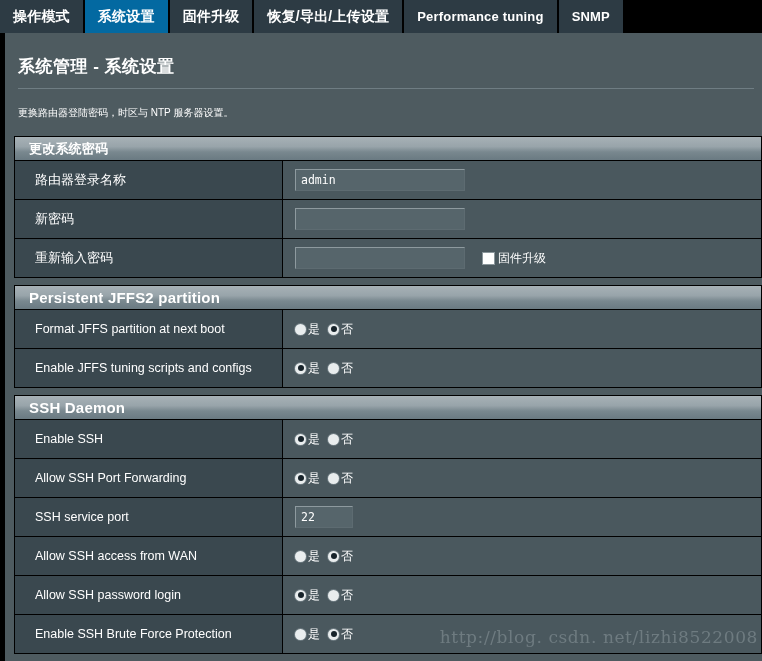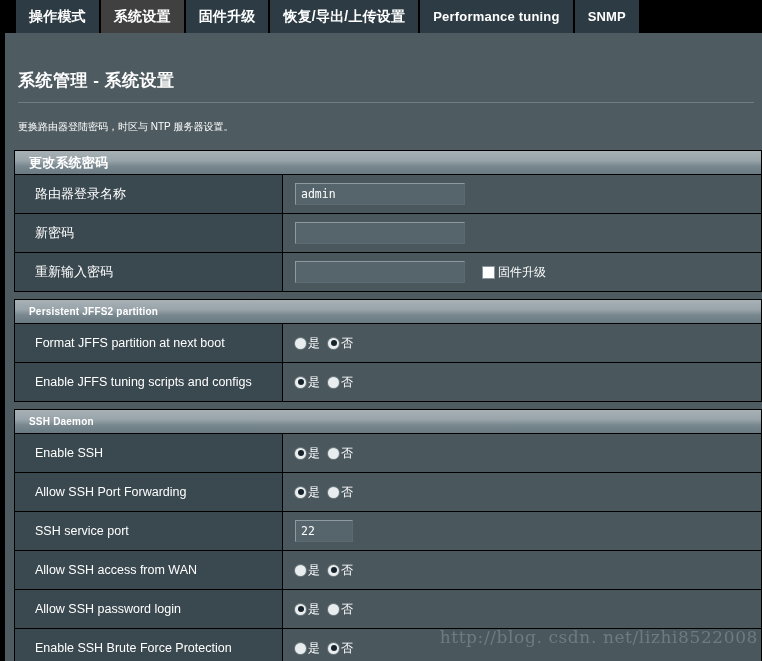--- a/index.html
+++ b/index.html
@@ -10,57 +10,56 @@
     -webkit-font-smoothing:none;
   }
 
   
   #tabbar{
     position:relative;
     height:33px;
     background:#000000;
     display:flex;
     align-items:flex-end;
-    padding-left:16px;
   }
   .tab{
     height:33px;
     box-sizing:border-box;
     padding:0 13px;
     display:flex;align-items:center;justify-content:center;
     color:#ffffff;
     font-size:13px;
     font-weight:bold;
     background:#2d3b44;
     border-right:2px solid #000000;
     white-space:nowrap;
     letter-spacing:0.2px;
   }
   .tab.cn{font-size:14px;}
   .tab.active{
-    background:#404040;
+    background:#0369a1;
     color:#ffffff;
     margin-top:36px;
   }
   #tabfill{flex:1;height:33px;background:#000000;}
 
   
   #page{
     position:relative;
     width:762px;
     height:628px;
     background:#4e5b60;
     box-sizing:border-box;
     border-left:5px solid #000000;
     border-right:0px;
     overflow:hidden;
   }
   #inner{
     position:relative;
-    padding:14px 6px 0 9px;
+    padding:0 6px 0 9px;
     height:100%;
     box-sizing:border-box;
   }
 
   h1#title{
     margin:0;
     padding:22px 0 10px 4px;
     font-size:17px;
     font-weight:bold;
     color:#ffffff;
@@ -81,21 +80,21 @@
   .panel{
     width:748px;
     border:1px solid #000000;
     border-bottom:none;
     box-sizing:border-box;
   }
   .sect-head{
     height:23px;
     display:flex;align-items:center;
     padding-left:14px;
-    font-size:10px;
+    font-size:15px;
     font-weight:bold;
     color:#ffffff;
     background:linear-gradient(to bottom,#a7b1b6 0%,#98a4aa 42%,#79888f 65%,#6a7a82 100%);
     border-bottom:1px solid #000000;
     letter-spacing:0.2px;
   }
   .sect-head.cn{font-size:13px;}
   .row{
     display:flex;
     min-height:38px;

